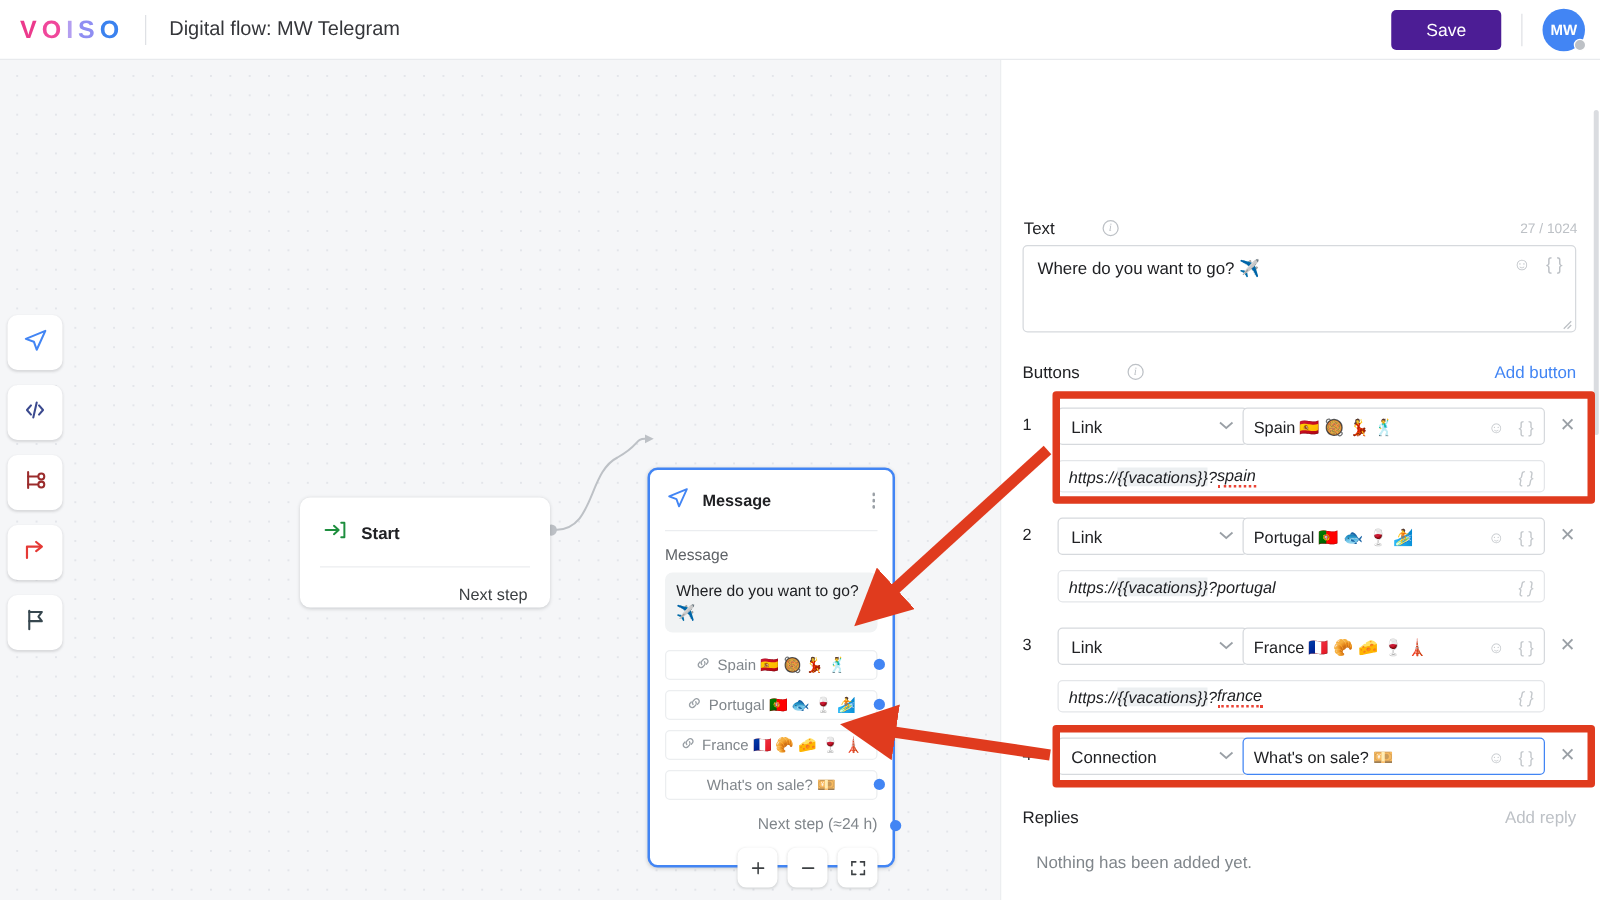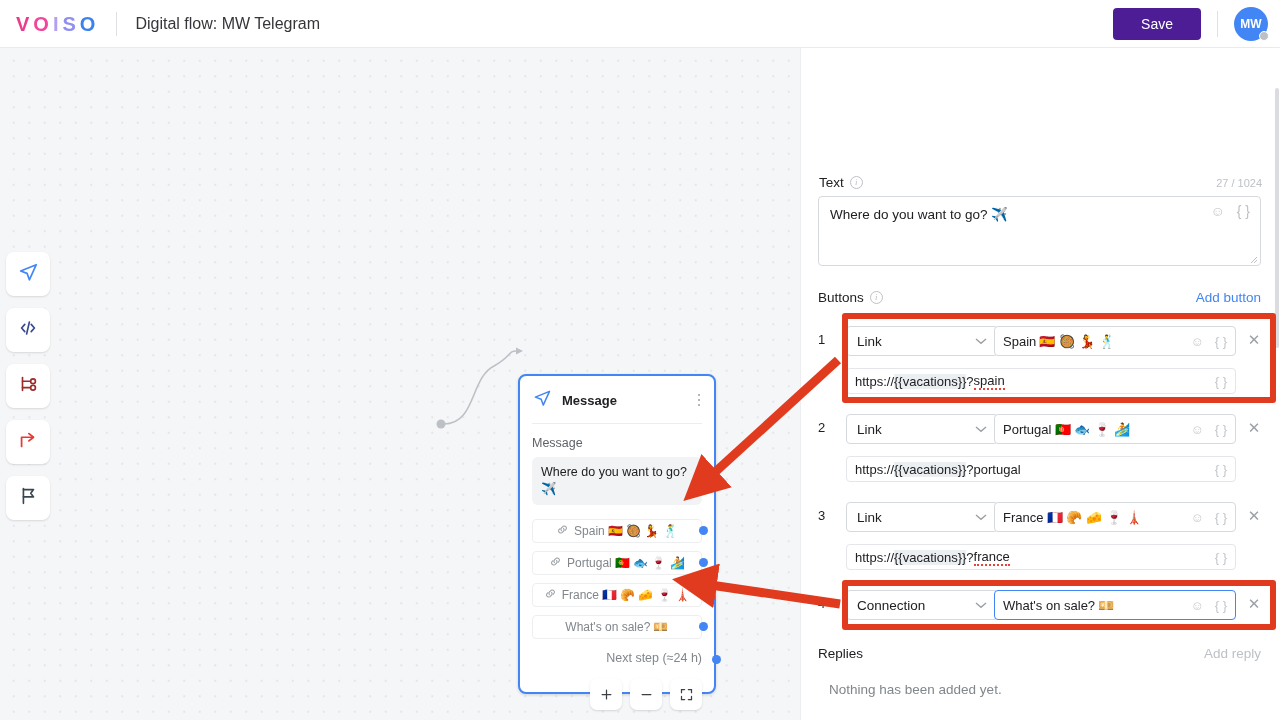--- a/index.html
+++ b/index.html
@@ -112,21 +112,21 @@
     background: #fff; border-left: 1px solid #eceef0; overflow: hidden;
   }
   .dropzone {
     position: absolute; left: 18px; top: -8px; width: 443px; height: 118px;
     border: 1px dashed #d6d9dd; border-radius: 5px;
     display: flex; align-items: center; justify-content: center;
     font-size: 13.5px; color: #9aa0a6;
   }
   .dropzone a { color: #4285f4; text-decoration: none; margin-left: 4px; cursor: pointer; }
 
-  .sec-row { position: absolute; display: flex; align-items: center; width: 443px; left: 18px; }
+  .sec-row { position: absolute; display: flex; align-items: center; width: 443px; left: 18px; gap: 32px; }
   .sec-label { font-size: 13.5px; color: #202124; }
   .info-i {
     width: 13px; height: 13px; border: 1px solid #bdc1c6; border-radius: 50%;
     color: #bdc1c6; font-size: 9px; font-style: italic; line-height: 11px;
     text-align: center; margin-left: 6px; font-family: "Liberation Serif", serif;
   }
   .counter { margin-left: auto; font-size: 11px; color: #bdc1c6; }
   .link-action { margin-left: auto; font-size: 13.5px; color: #4285f4; cursor: pointer; }
   .link-action.muted { color: #bdc1c6; }
 
@@ -155,21 +155,21 @@
     border: 1px solid #d6d9dd; border-radius: 4px; background: #fff;
     display: flex; align-items: center; padding: 0 8px; font-size: 13px; color: #202124;
   }
   .txt.focused { border-color: #4285f4; }
   .txt-icons { margin-left: auto; display: flex; gap: 11px; color: #c3c7cb; font-size: 13px; }
   .close-x { position: absolute; left: 428px; width: 16px; text-align: center;
              color: #9aa0a6; font-size: 15px; cursor: pointer; }
   .url {
     position: absolute; left: 28px; width: 390px; height: 26px;
     border: 1px solid #e4e6e9; border-radius: 4px; background: #fff;
-    display: flex; align-items: center; padding: 0 8px; font-size: 13px; color: #202124;
+    display: flex; align-items: center; padding: 0 8px; font-size: 13px; color: #202124; font-style: italic;
   }
   .var { background: #eceff1; }
   .spell { border-bottom: 2px dotted #ea4335; }
 
   .empty-note { position: absolute; left: 829px; top: 682px; font-size: 13.5px; color: #80868b; }
 
   
   .anno-box { position: absolute; border: 6px solid #e03b1e; border-radius: 3px; z-index: 60; pointer-events: none; }
   .anno-svg { position: absolute; left: 0; top: 0; width: 1280px; height: 720px; z-index: 55; pointer-events: none; }
 
@@ -249,20 +249,36 @@
         </span>
       </div>
     </div>
 
     <svg style="position:absolute;left:0;top:0;width:800px;height:672px;pointer-events:none">
       <path d="M444,376 C476,376 470,330 494,318 C512,308 508,303 516,303" fill="none" stroke="#bdc1c6" stroke-width="1.6"></path>
       <polygon points="516,299.5 523,303 516,306.5" fill="#bdc1c6"></polygon>
       <circle cx="441" cy="376" r="4.5" fill="#bdc1c6"></circle>
     </svg>
 
+    <div class="node-start">
+      <div class="node-start-head">
+        <span>
+          <svg width="20" height="20" viewBox="0 0 24 24" fill="none" stroke="#1e8e3e" stroke-width="1.9" stroke-linecap="round" stroke-linejoin="round">
+            <path d="M3 12 H15"></path>
+              <path d="M11 8 L15.5 12 L11 16"></path>
+              <path d="M18 5 H21 V19 H18"></path>
+          </svg>
+        </span>
+        <span class="node-start-title">Start</span>
+      </div>
+      <div class="node-hr"></div>
+      <div class="node-start-port">
+        <span>Next step</span>
+      </div>
+    </div>
 
     <div class="node-msg">
       <div class="msg-head">
         <span>
           <svg width="20" height="20" viewBox="0 0 24 24" fill="none" stroke="#4285f4" stroke-width="1.8" stroke-linejoin="round">
             <path d="M21 4 L4 11 L11 13.5 L13.5 20.5 Z"></path>
           </svg>
         </span>
         <span class="msg-title">Message</span>
         <span class="msg-dots">

